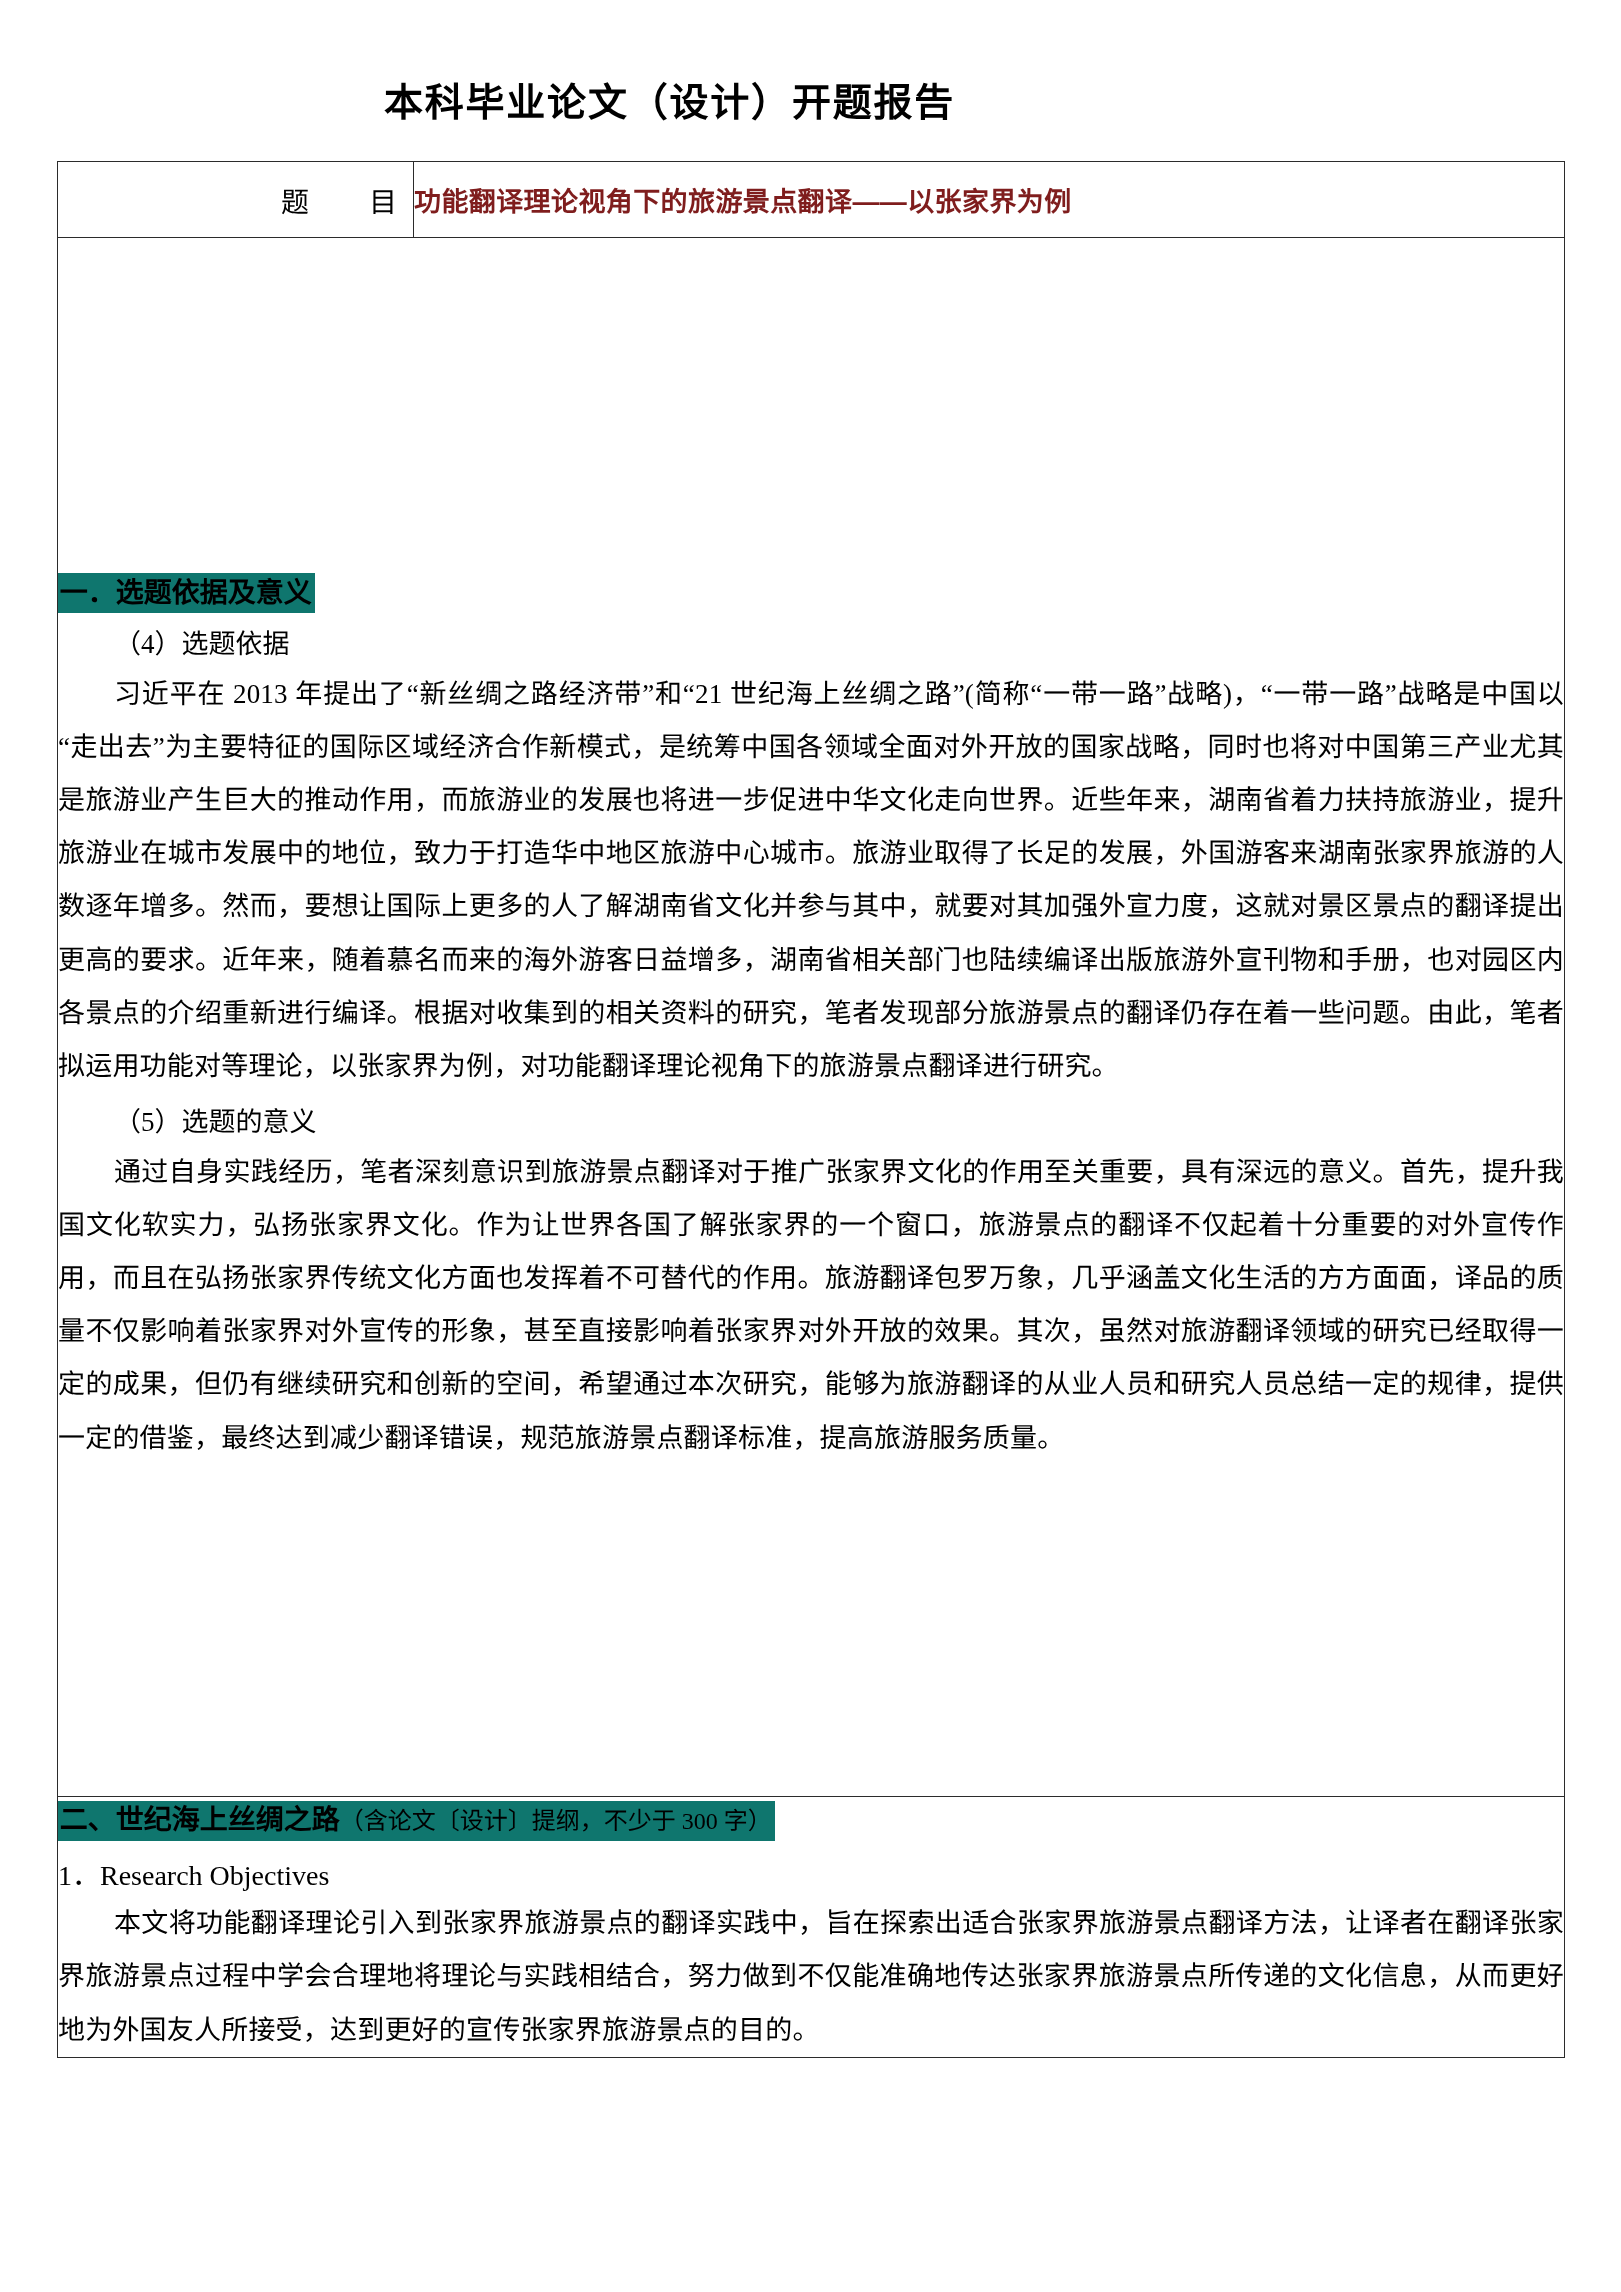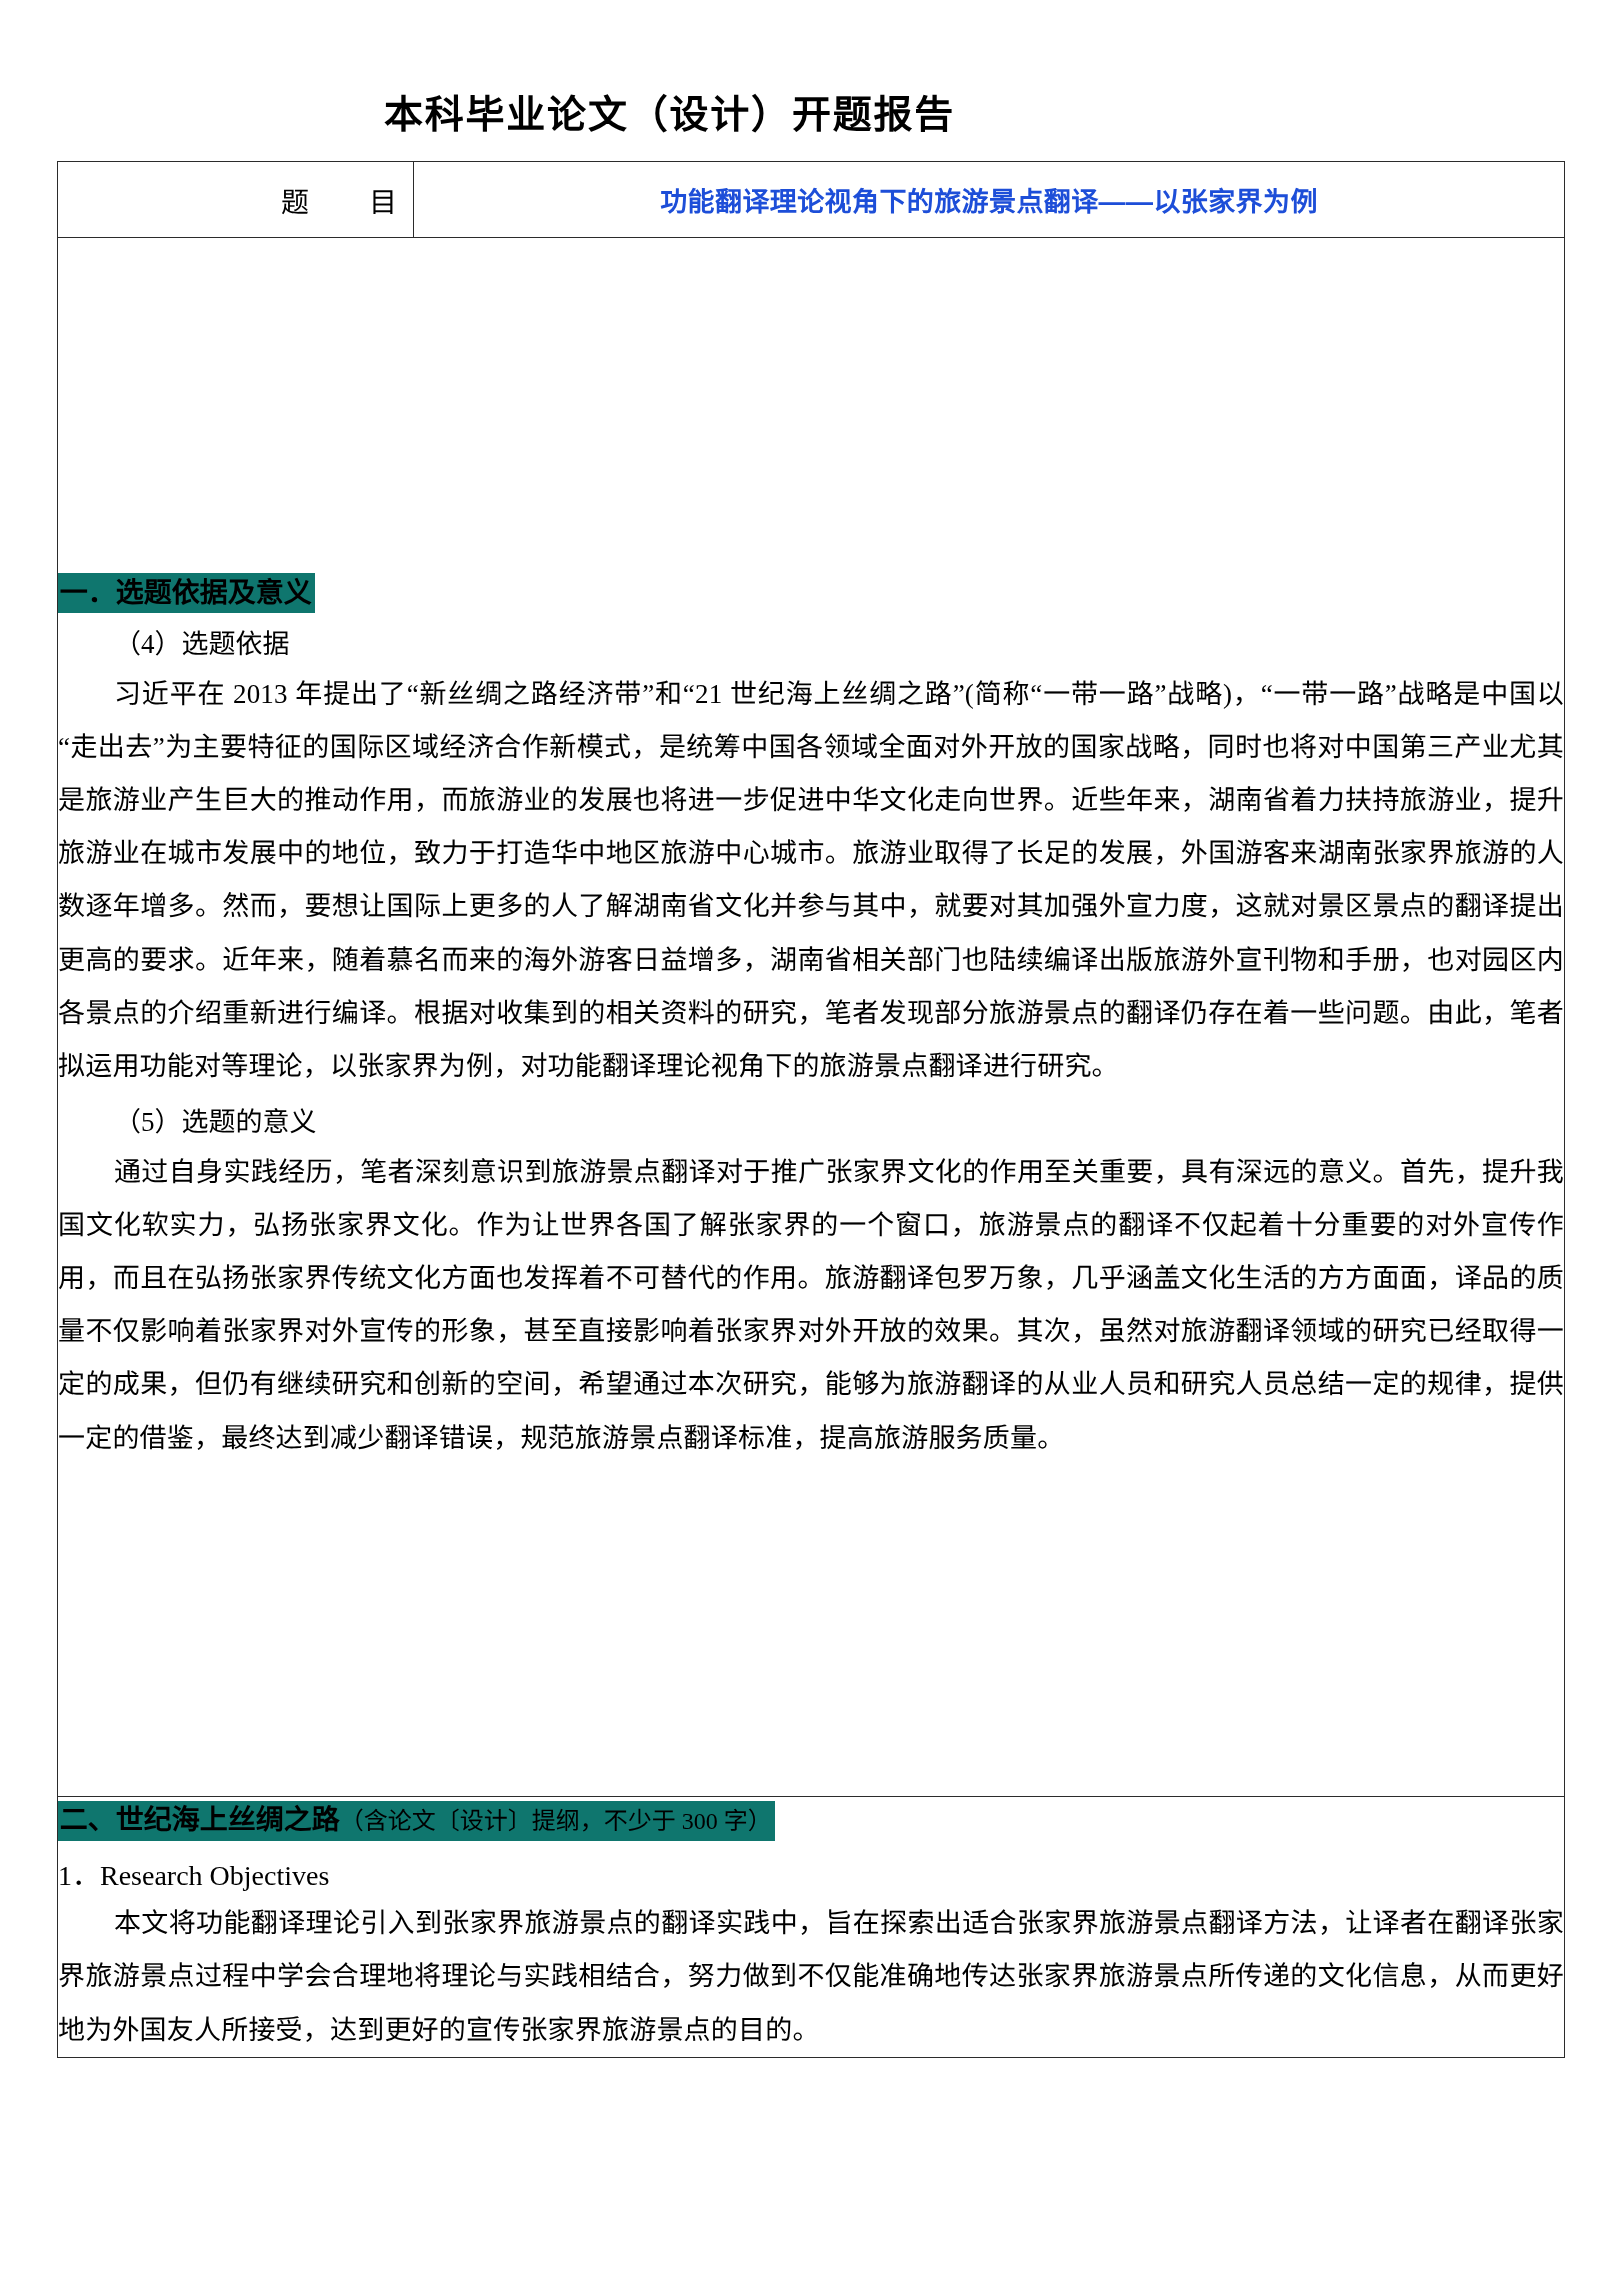--- a/index.html
+++ b/index.html
@@ -13,21 +13,21 @@
     height: 2293px;
     font-family: "Liberation Serif", "DejaVu Serif", serif;
     color: #000000;
     -webkit-font-smoothing: antialiased;
   }
   .page {
     position: relative;
     width: 1339px;
     height: 2293px;
     box-sizing: border-box;
-    padding: 16px;
+    padding: 4px;
     background: #ffffff;
   }
   
   .doc-title {
     text-align: center;
     font-size: 39px;
     font-weight: bold;
     letter-spacing: 1.8px;
     padding-top: 77px;
     padding-bottom: 0;
@@ -53,22 +53,22 @@
     width: 356px;
     height: 75px;
     text-align: right;
     font-size: 28px;
     letter-spacing: 16px;
     text-indent: 16px;
     font-family: "Liberation Sans", "DejaVu Sans", sans-serif;
   }
   .row-topic-value {
     height: 75px;
-    text-align: center;
-    color: #1d4ed8;
+    text-align: left;
+    color: #7f1d1d;
     font-size: 27px;
     font-weight: bold;
     letter-spacing: 0.4px;
     font-family: "Liberation Sans", "DejaVu Sans", sans-serif;
   }
   
   .body-cell {
     padding: 12.5px 19.7px 18px 19.7px;
   }
   

